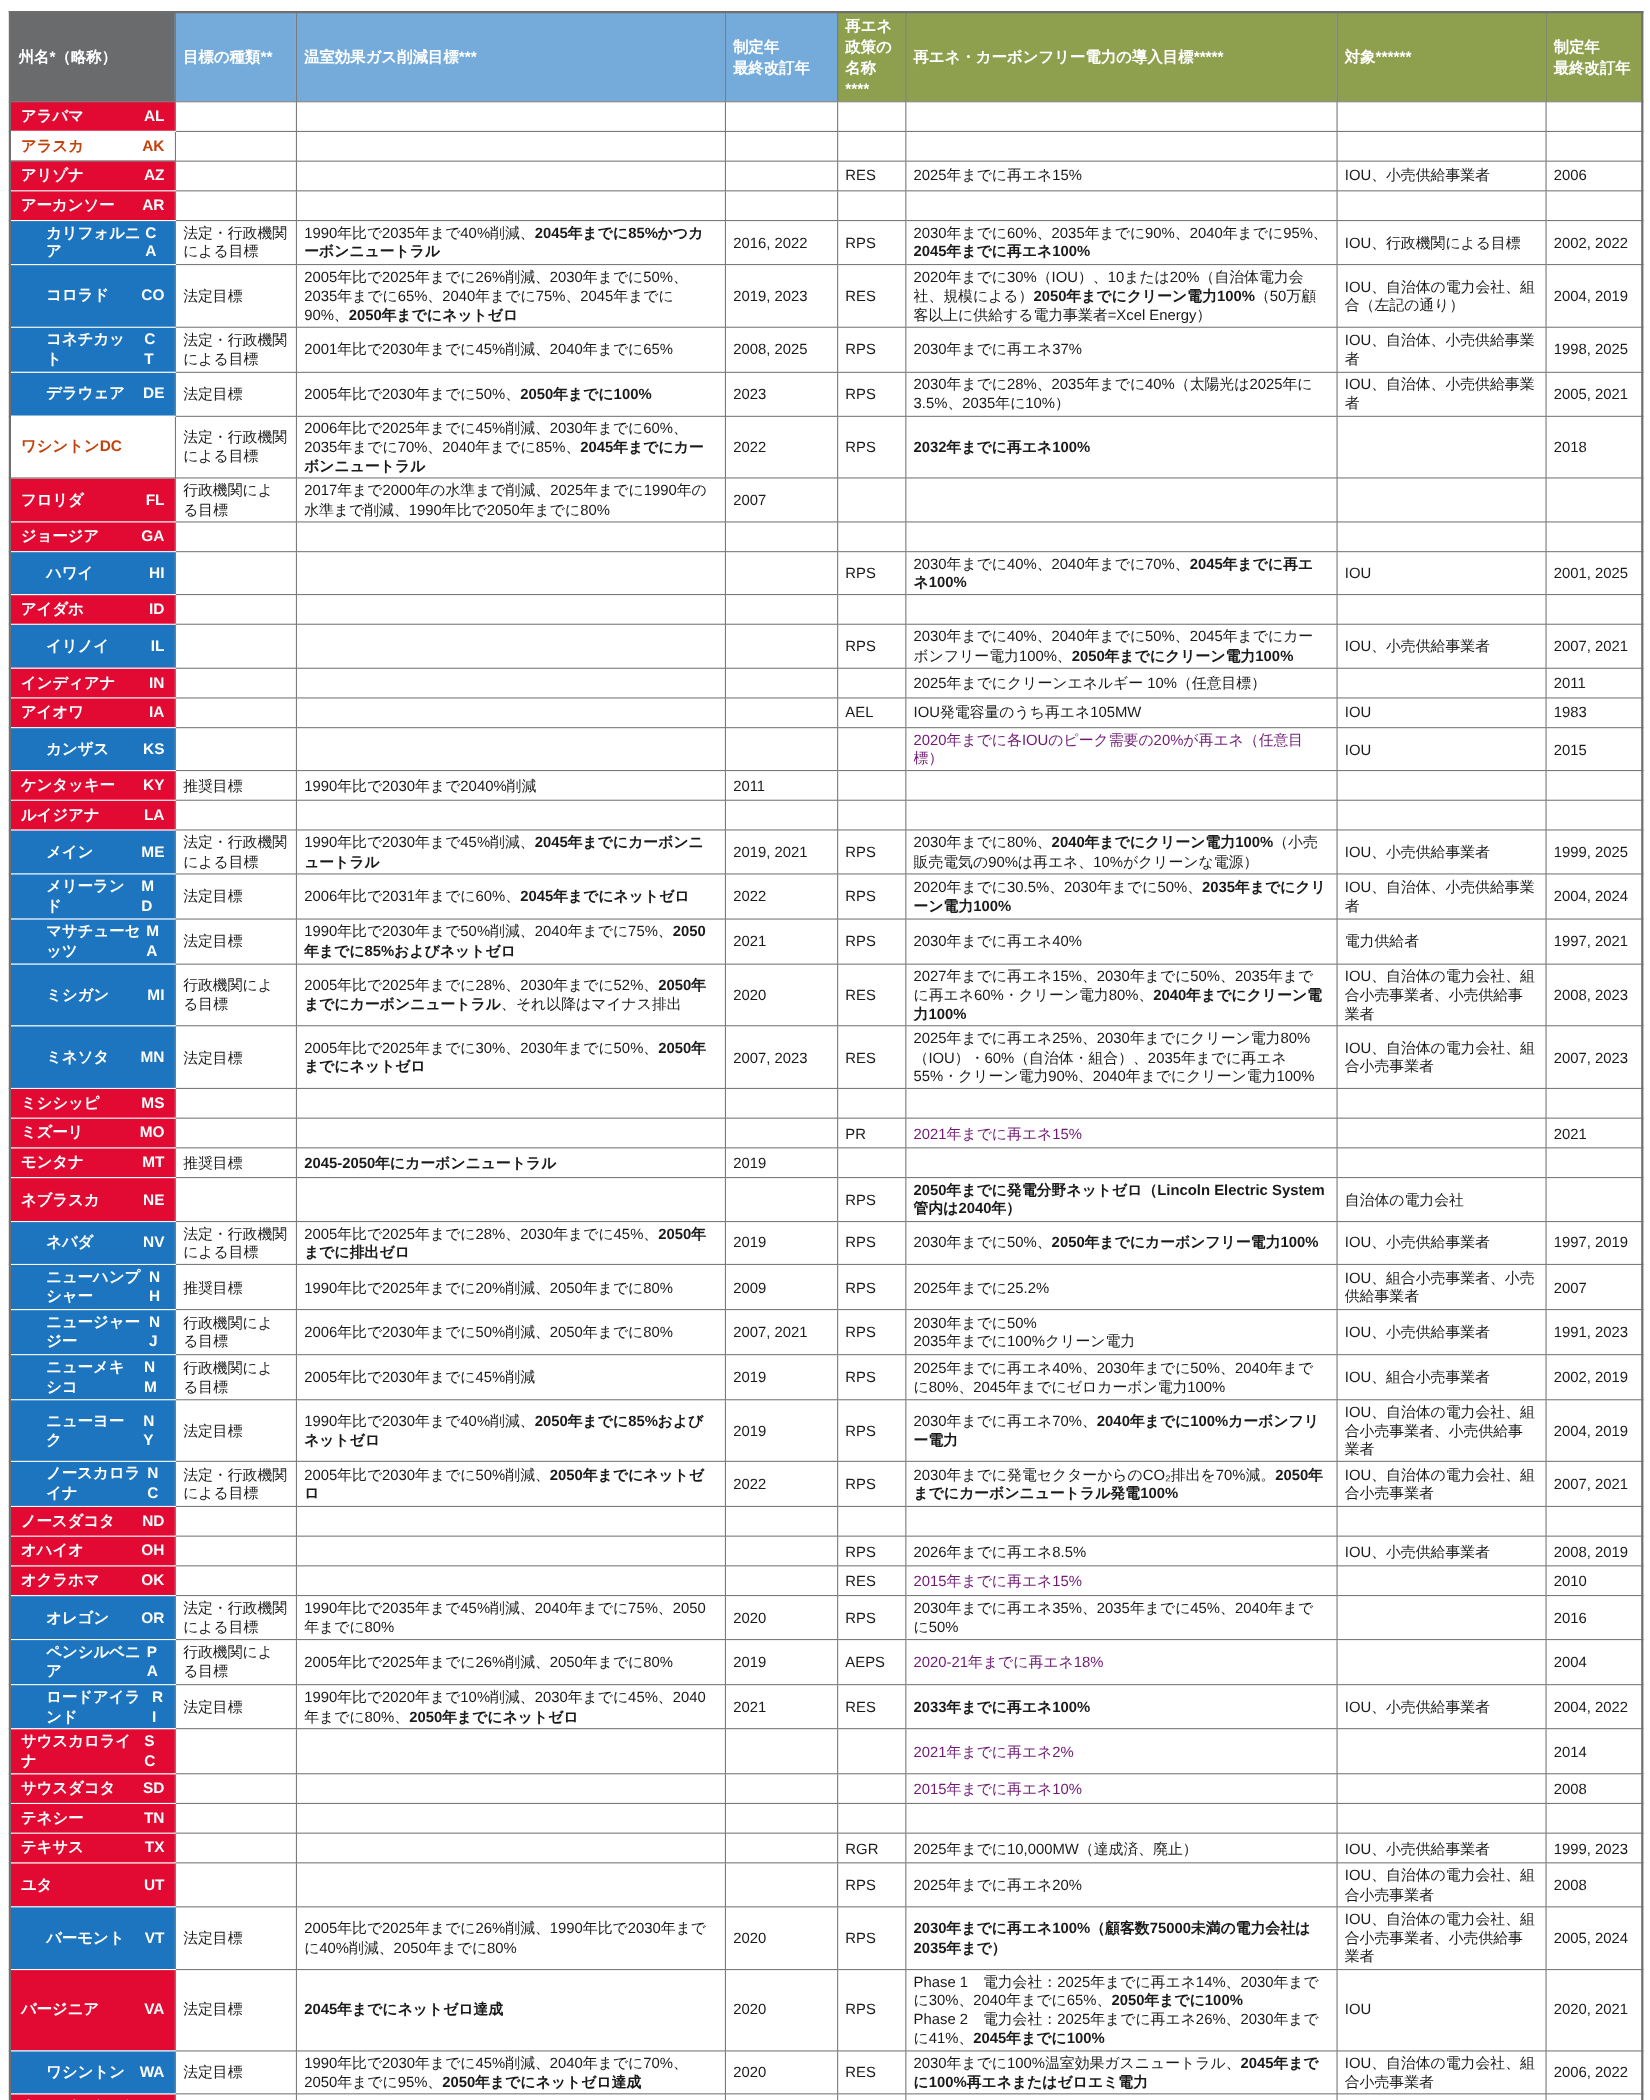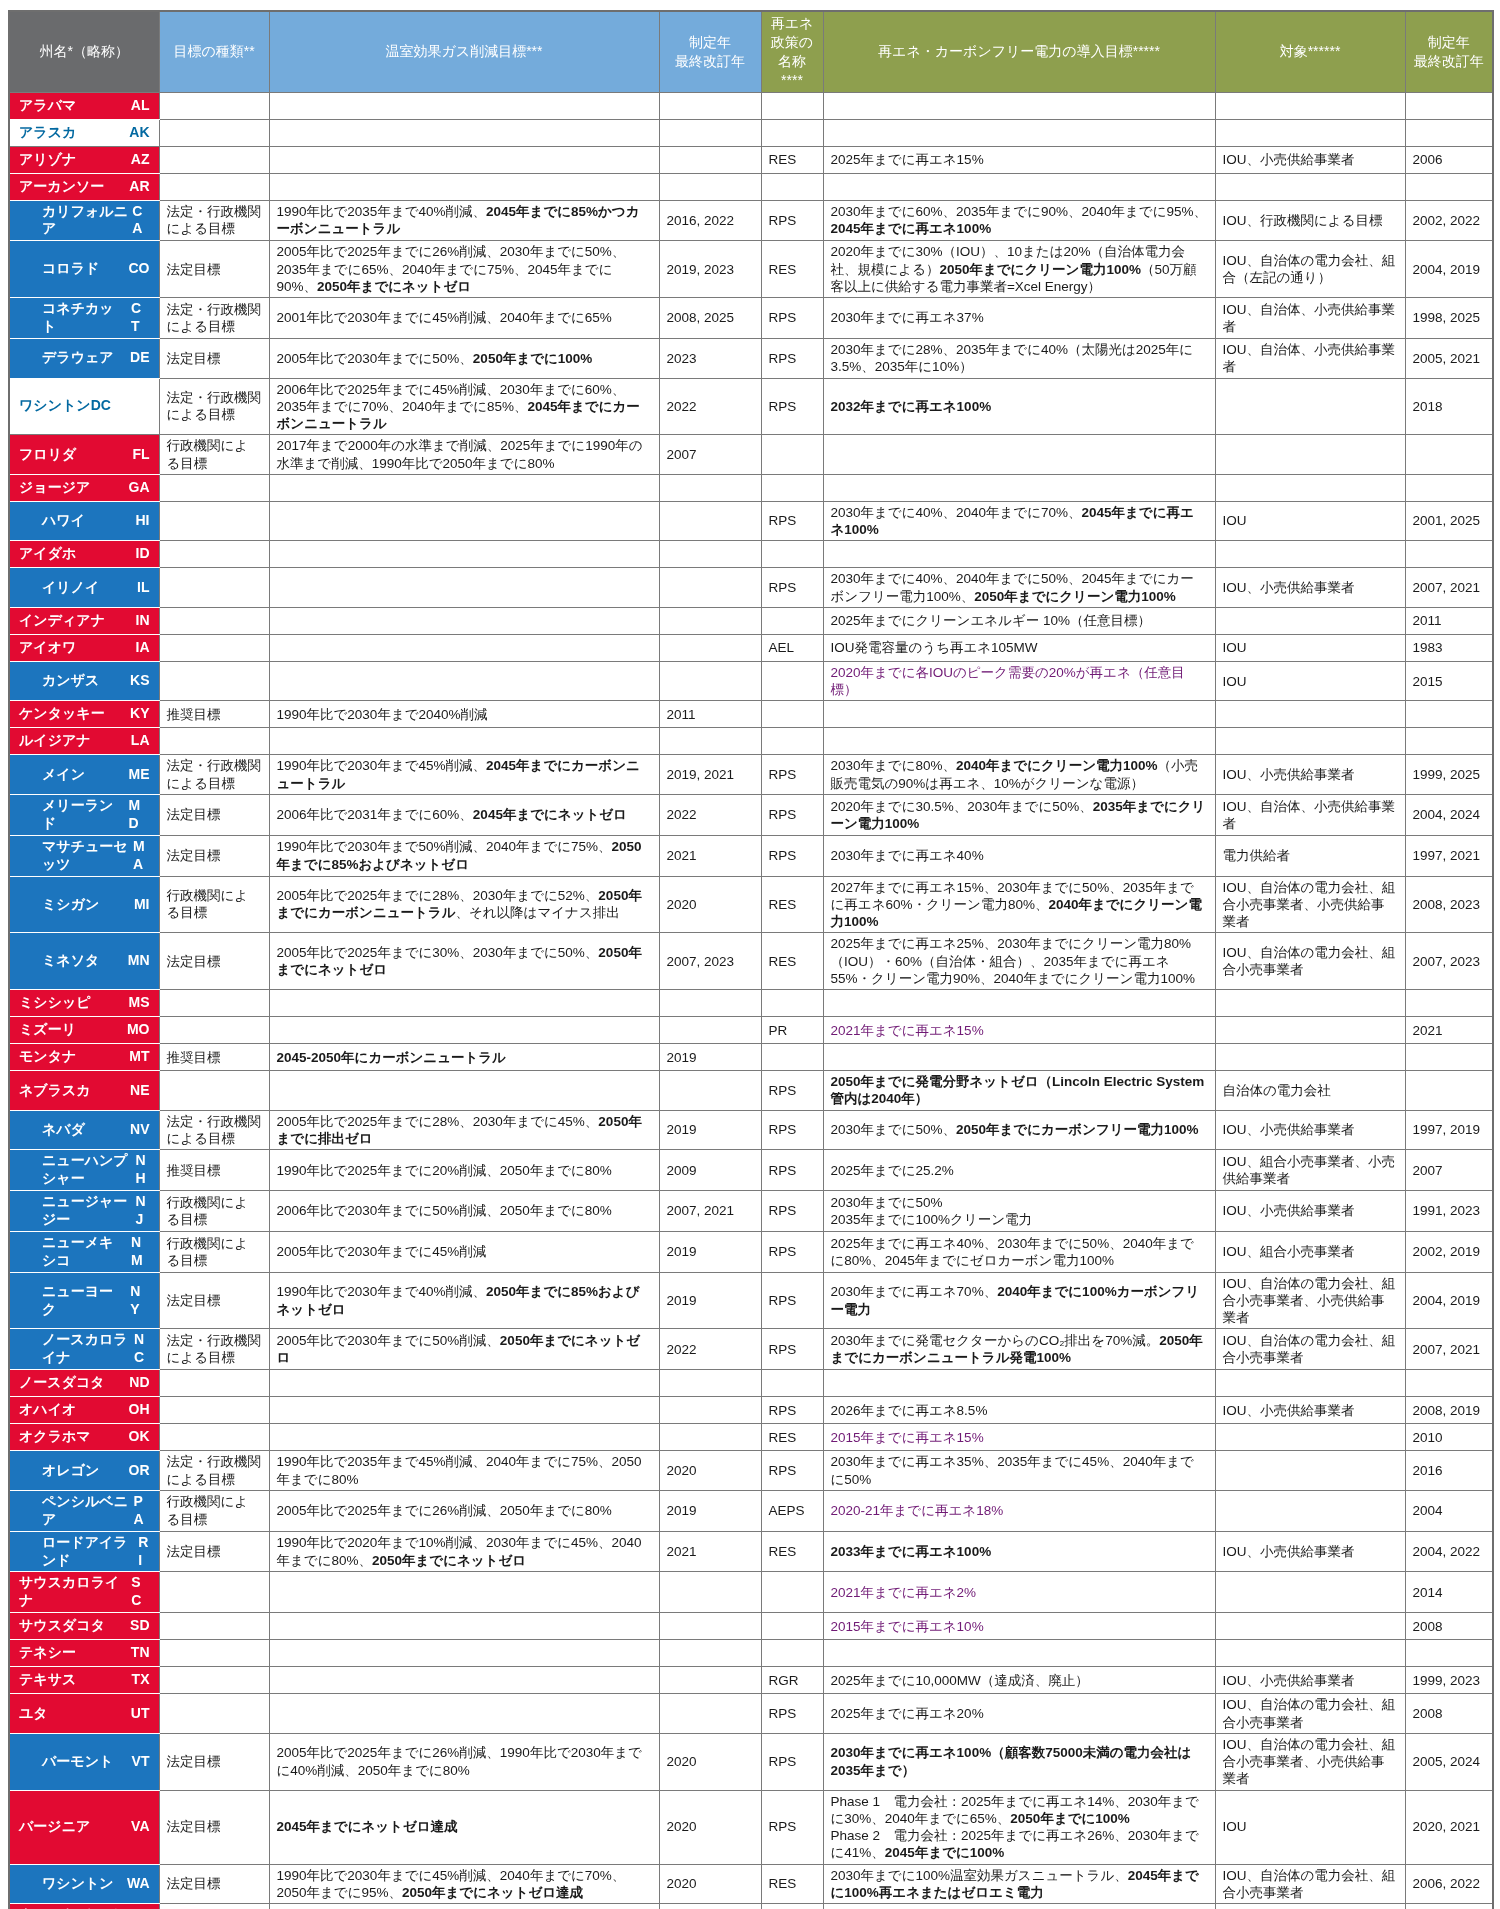--- a/index.html
+++ b/index.html
@@ -1,29 +1,29 @@
 <!DOCTYPE html>
 <html><head>
 <meta charset="utf-8">
 <style>
   html,body{margin:0;padding:0;background:#ffffff;}
   body{width:1500px;font-family:"Liberation Sans","DejaVu Sans",sans-serif;color:#1a1a1a;}
   .wrap{padding:10px 8px;}
   table{border-collapse:collapse;table-layout:fixed;width:1484px;border:2px solid #6e6e6e;}
   th,td{border:1px solid #7a7a7a;padding:2px 7px;vertical-align:middle;font-size:13.5px;line-height:1.28;word-break:break-word;}
-  thead th{color:#ffffff;font-weight:normal;text-align:center;white-space:pre-line;height:74px;font-size:14px;line-height:1.35;}
+  thead th{color:#ffffff;font-weight:bold;text-align:left;white-space:pre-line;height:74px;font-size:14px;line-height:1.35;}
   th.hdr-gray{background:#6a6b6d;}
   th.hdr-blue{background:#74abdb;}
   th.hdr-olive{background:#8e9f4e;}
   td{height:22px;}
   td.state{color:#ffffff;font-weight:bold;border:1.5px solid #ffffff;border-right:1px solid #7a7a7a;padding:2px 9px;font-size:14px;}
   td.state .inner{display:flex;justify-content:space-between;align-items:center;gap:4px;}
   td.state.red{background:#e20a32;}
   td.state.blue{background:#1c75be;padding-left:32px;}
-  td.state.none{background:#ffffff;color:#0369a1;border:1px solid #7a7a7a;}
+  td.state.none{background:#ffffff;color:#c2410c;border:1px solid #7a7a7a;}
   td.ghg,td.re,td.scope,td.goal{text-align:left;}
   td.yr,td.pol{text-align:left;}
   td.re.vol{color:#701a75;}
   td b{font-weight:bold;}
 </style>
 </head>
 <body>
 
 <div class="wrap">
   <table>

